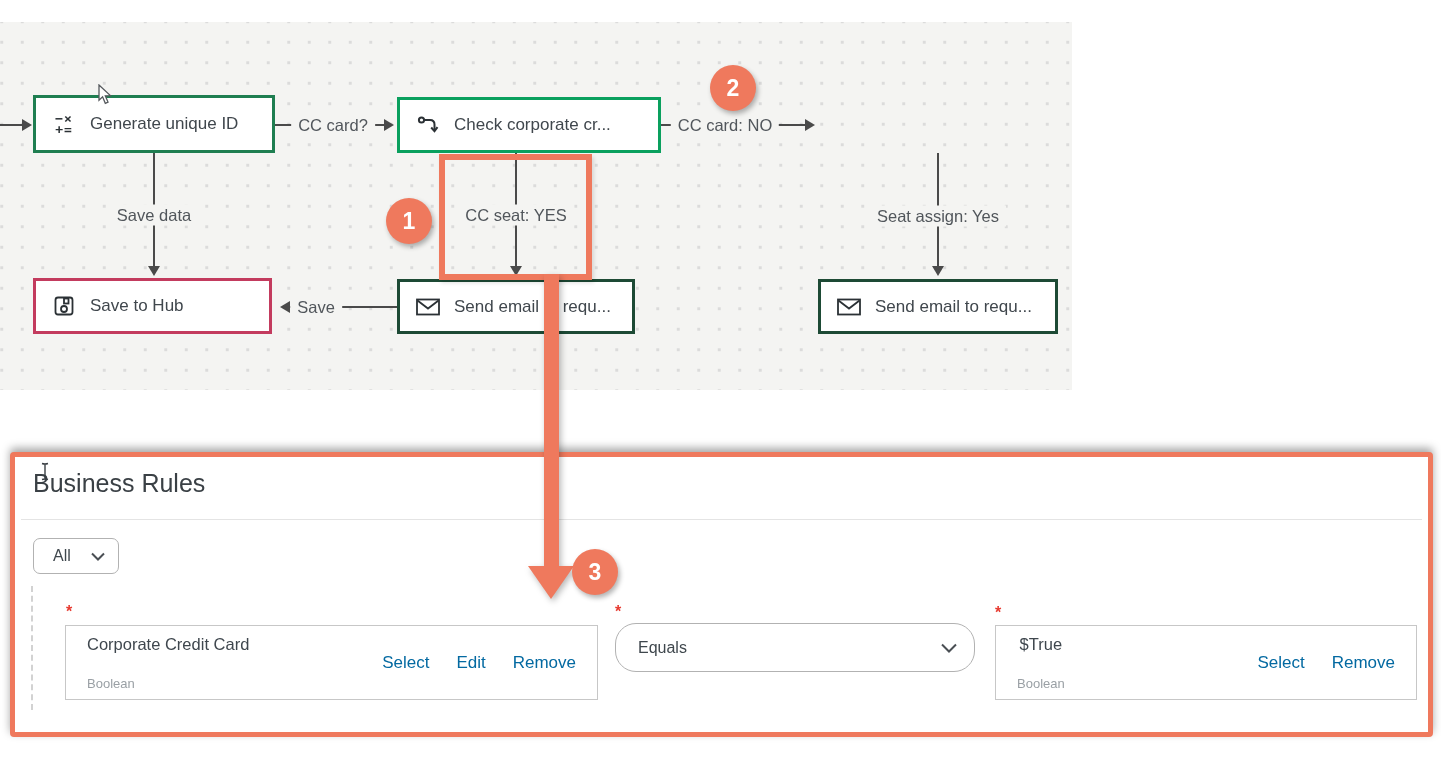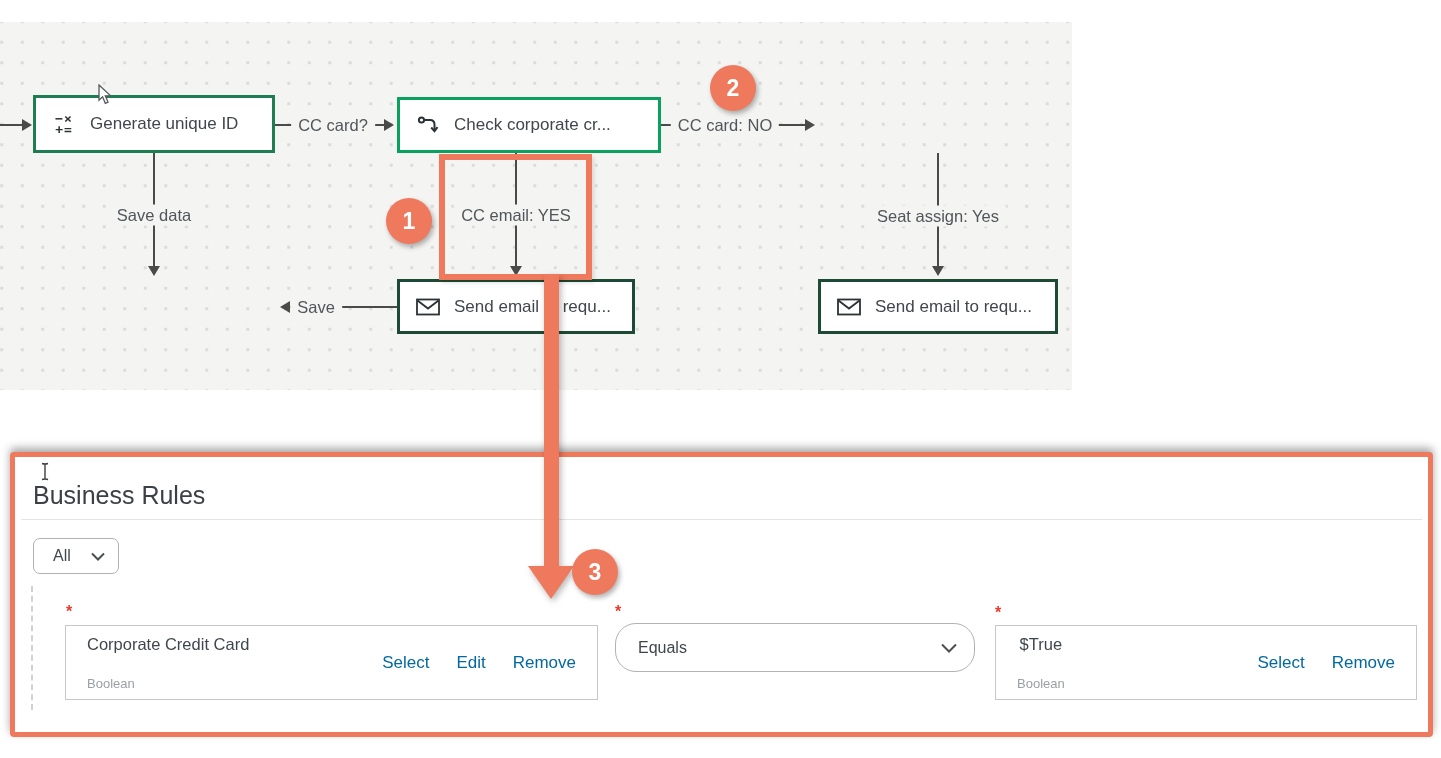--- a/index.html
+++ b/index.html
@@ -55,21 +55,21 @@
   .big-arrow { position:absolute; left:0; top:0; z-index:5; filter:drop-shadow(2px 3px 3px rgba(0,0,0,.28)); }
   .big-arrow .shaft { position:absolute; left:544px; top:274px; width:15px; height:292px; background:#ef795d; }
   .big-arrow .head  { position:absolute; left:528px; top:566px; width:0; height:0;
     border-left:23px solid transparent; border-right:23px solid transparent; border-top:33px solid #ef795d; }
   
   .panel {
     position:absolute; left:10px; top:452px; width:1423px; height:285px;
     background:#fff; border:5px solid #ef795d; border-radius:4px;
     box-shadow:0 -4px 8px rgba(0,0,0,.35); z-index:3;
   }
-  .panel-title { position:absolute; left:18px; top:24px; font-size:25px; color:#3a4045;text-align:right; }
+  .panel-title { position:absolute; left:18px; top:12px; font-size:25px; color:#3a4045;text-align:right; }
   .panel-divider { position:absolute; left:6px; right:6px; top:62px; height:1px; background:#e4e4e4; }
   .fake-select {
     position:absolute; background:#fff; border:1px solid #b2b2b2; border-radius:7px;
     display:flex; align-items:center; justify-content:space-between;
     font-size:16px; color:#3f474d; cursor:default;
   }
   .filter-select { left:18px; top:81px; width:86px; height:36px; padding:0 13px 0 19px; }
   .operator-select { left:600px; top:166px; width:360px; height:49px; padding:0 17px 0 22px;border-radius:21px; }
   .dash-guide { position:absolute; left:16px; top:129px; height:124px; border-left:2px dashed #d2d2d2; }
   .req { position:absolute; color:#e73a30; font-size:16px; font-weight:bold; }
@@ -107,21 +107,21 @@
   <div class="hl" style="left:635px;top:124px;width:171px;"></div>
   <div class="ah-r" style="left:805px;top:119px;"></div>
   <div class="edge-label" style="left:725px;top:125px;">CC card: NO</div>
 
   <div class="vl" style="left:153px;top:153px;height:114px;"></div>
   <div class="ah-d" style="left:148px;top:266px;"></div>
   <div class="edge-label" style="left:154px;top:215px;">Save data</div>
 
   <div class="vl" style="left:515px;top:153px;height:114px;"></div>
   <div class="ah-d" style="left:510px;top:266px;"></div>
-  <div class="edge-label" style="left:516px;top:215px;">CC email: YES</div>
+  <div class="edge-label" style="left:516px;top:215px;">CC seat: YES</div>
 
   <div class="vl" style="left:937px;top:153px;height:114px;"></div>
   <div class="ah-d" style="left:932px;top:266px;"></div>
   <div class="edge-label" style="left:938px;top:216px;">Seat assign: Yes</div>
 
   <div class="hl" style="left:285px;top:306px;width:112px;"></div>
   <div class="ah-l" style="left:274px;top:301px;"></div>
   <div class="edge-label" style="left:316px;top:307px;">Save</div>
 
   <div class="node node-generate">
@@ -136,20 +136,30 @@
       <svg width="24" height="24" viewBox="0 0 24 24" fill="none" stroke="#2b3135" stroke-width="2">
         <circle cx="5.5" cy="7" r="2.6"></circle>
         <path d="M9 7 h5 q4.5 0 4.5 4.5 V17"></path>
         <path d="M15.2 14.5 L18.5 18.2 L21.5 14.2" fill="none"></path>
       </svg>
     </span>
     <span>Check corporate cr...</span>
   </div>
 
 
+  <div class="node node-save-hub">
+    <span class="nicon">
+      <svg width="24" height="24" viewBox="0 0 24 24" fill="none" stroke="#2b3135" stroke-width="1.8">
+        <rect x="3.5" y="3.5" width="17" height="17" rx="2.5"></rect>
+        <rect x="12" y="4.5" width="4.5" height="5"></rect>
+        <circle cx="12" cy="15" r="3"></circle>
+      </svg>
+    </span>
+    <span>Save to Hub</span>
+  </div>
 
   <div class="node node-email-1">
     <span class="nicon">
       <svg width="26" height="22" viewBox="0 0 26 22" fill="none" stroke="#2b3135" stroke-width="1.8">
         <rect x="2" y="3.5" width="22" height="15"></rect>
         <path d="M2.5 4.5 L13 12.5 L23.5 4.5"></path>
       </svg>
     </span>
     <span>Send email to requ...</span>
   </div>

